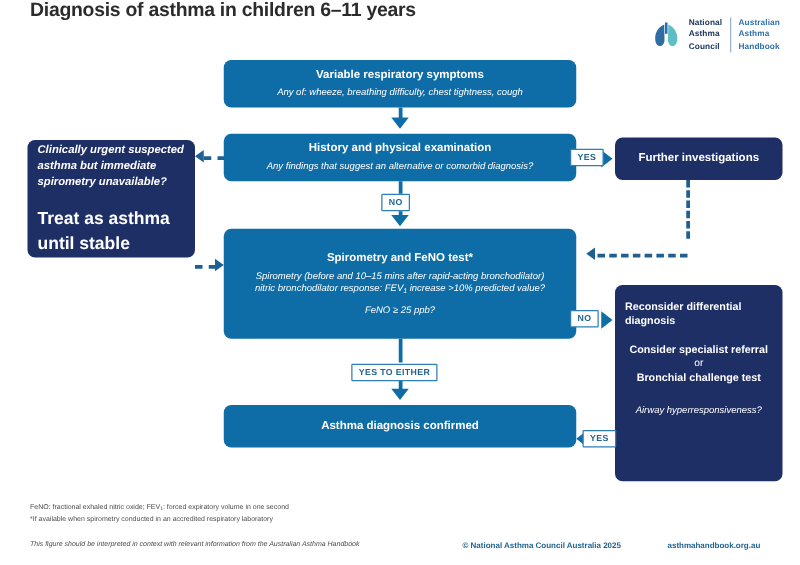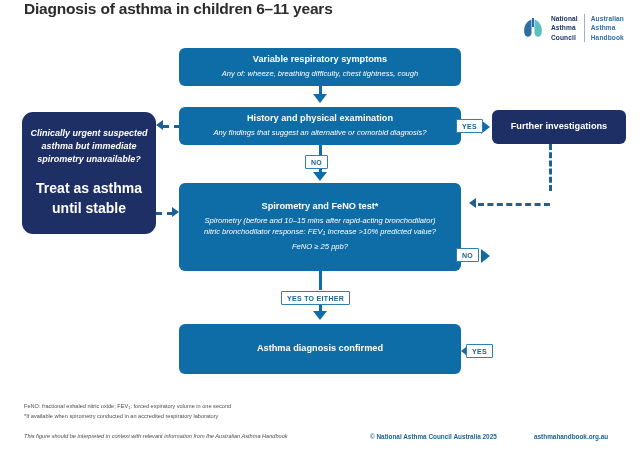--- a/index.html
+++ b/index.html
@@ -22,35 +22,35 @@
   #logo .lungs { width: 24px; height: 24px; flex: 0 0 auto; }
   #logo .logo-text { display: flex; align-items: stretch; gap: 6px; }
   #logo .logo-col { font-size: 6.6px; font-weight: bold; line-height: 1.42; letter-spacing: .1px; }
   #logo .logo-col.nac { color: #1c3461; }
   #logo .logo-col.aah { color: #2f6fae; padding-left: 6px; border-left: 1px solid #9ab4cf; }
 
   
   .box {
     position: absolute; border-radius: 6px;
     display: flex; flex-direction: column; align-items: center; justify-content: center;
-    text-align: center; color: #ffffff; padding: 6px 10px;
+    color: #ffffff; padding: 6px 10px;
   }
   .box.blue { background: #0e6ca6; }
   .box.navy { background: #1e2f66; }
   .box .hd { font-weight: bold; font-size: 9.2px; line-height: 1.3; }
   .box .sub { font-style: italic; font-size: 7.6px; line-height: 1.38; margin-top: 3px; }
   .box .sub2 { font-style: italic; font-size: 7.6px; line-height: 1.38; margin-top: 5px; }
 
   #box-symptoms { left: 179px; top: 48px; width: 282px; height: 38px; }
   #box-history  { left: 179px; top: 107px; width: 282px; height: 38px; }
   #box-spiro    { left: 179px; top: 183px; width: 282px; height: 88px; }
-  #box-confirmed{ left: 179px; top: 324px; width: 282px; height: 50px; }
+  #box-confirmed{ left: 179px; top: 324px; width: 282px; height: 34px; }
   #box-further  { left: 492px; top: 110px; width: 134px; height: 34px; }
   #box-reconsider { left: 492px; top: 228px; width: 134px; height: 157px; padding: 12px 8px; justify-content: flex-start; }
-  #box-urgent   { left: 22px; top: 112px; width: 134px; height: 122px; justify-content: center; padding: 0 8px; border-radius: 11px; }
+  #box-urgent   { left: 22px; top: 112px; width: 134px; height: 94px; justify-content: center; padding: 0 8px; }
 
   #box-urgent .ital {
     font-style: italic; font-weight: bold; font-size: 9px; line-height: 1.42;
   }
   #box-urgent .strong { font-weight: bold; font-size: 14px; line-height: 1.42; margin-top: 13px; }
 
   #box-reconsider .r-line { font-weight: bold; font-size: 8.6px; line-height: 1.32; }
   #box-reconsider .r-gap { height: 11px; }
   #box-reconsider .r-or { font-weight: normal; font-size: 8.2px; line-height: 1.5; }
   #box-reconsider .r-ital { font-style: italic; font-size: 7.6px; margin-top: 14px; line-height: 1.3; }
@@ -162,20 +162,28 @@
   </div>
 
   <div class="box blue" id="box-confirmed">
     <div class="hd">Asthma diagnosis confirmed</div>
   </div>
 
   <div class="box navy" id="box-further">
     <div class="hd">Further investigations</div>
   </div>
 
+  <div class="box navy" id="box-reconsider">
+    <div class="r-line">Reconsider differential diagnosis</div>
+    <div class="r-gap"></div>
+    <div class="r-line">Consider specialist referral</div>
+    <div class="r-or">or</div>
+    <div class="r-line">Bronchial challenge test</div>
+    <div class="r-ital">Airway hyperresponsiveness?</div>
+  </div>
 
   <div class="box navy" id="box-urgent">
     <div class="ital">Clinically urgent suspected asthma but immediate spirometry unavailable?</div>
     <div class="strong">Treat as asthma until stable</div>
   </div>
 
   <div class="lbl" style="left:456px; top:119px;">YES</div>
   <div class="lbl" style="left:305px; top:155px;">NO</div>
   <div class="lbl" style="left:456px; top:248px;">NO</div>
   <div class="lbl" style="left:281px; top:291px;">YES TO EITHER</div>

